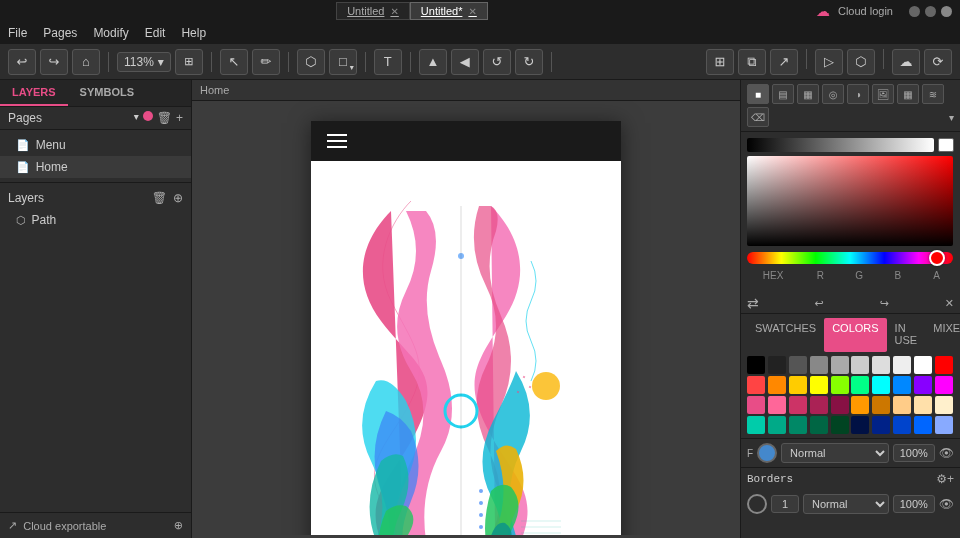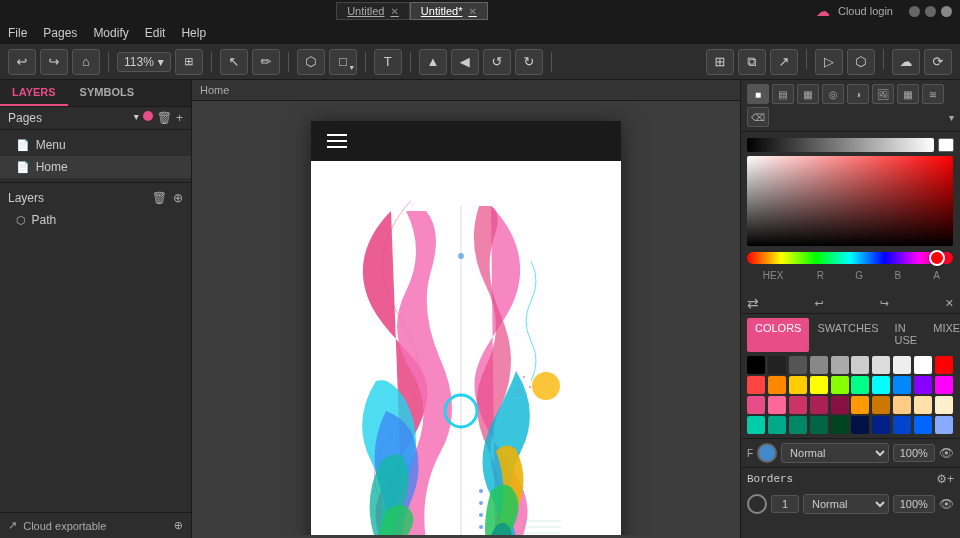--- a/index.html
+++ b/index.html
@@ -491,22 +491,22 @@
     </div>
 
     <div class="swap-row">
       <span class="swap-btn">⇄</span>
       <span style="color:#aaa; font-size:11px;">↩</span>
       <span style="color:#aaa; font-size:11px;">↪</span>
       <span style="color:#aaa; font-size:11px;">✕</span>
     </div>
 
     <div class="colors-tabs">
+      <div class="colors-tab">SWATCHES</div>
       <div class="colors-tab active">COLORS</div>
-      <div class="colors-tab">SWATCHES</div>
       <div class="colors-tab">IN USE</div>
       <div class="colors-tab">MIXER</div>
     </div>
 
     <div class="swatches-grid" id="swatches-grid">
         <div class="swatch" style="background: rgb(0, 0, 0);"></div>
         <div class="swatch" style="background: rgb(34, 34, 34);"></div>
         <div class="swatch" style="background: rgb(85, 85, 85);"></div>
         <div class="swatch" style="background: rgb(136, 136, 136);"></div>
         <div class="swatch" style="background: rgb(170, 170, 170);"></div>

